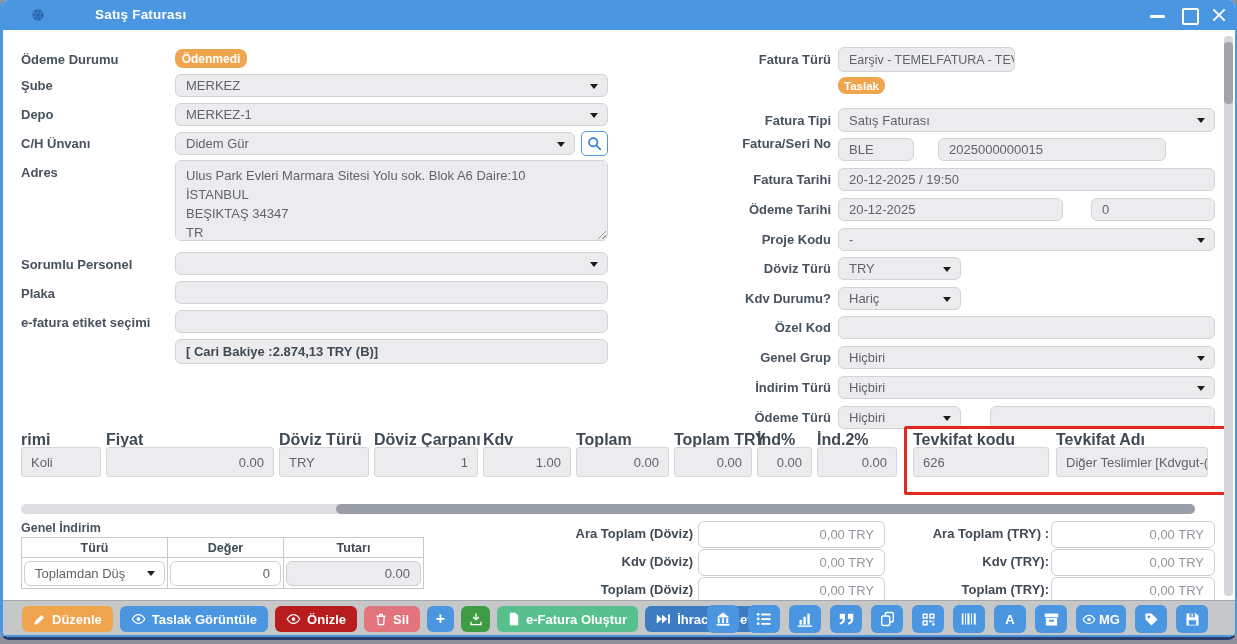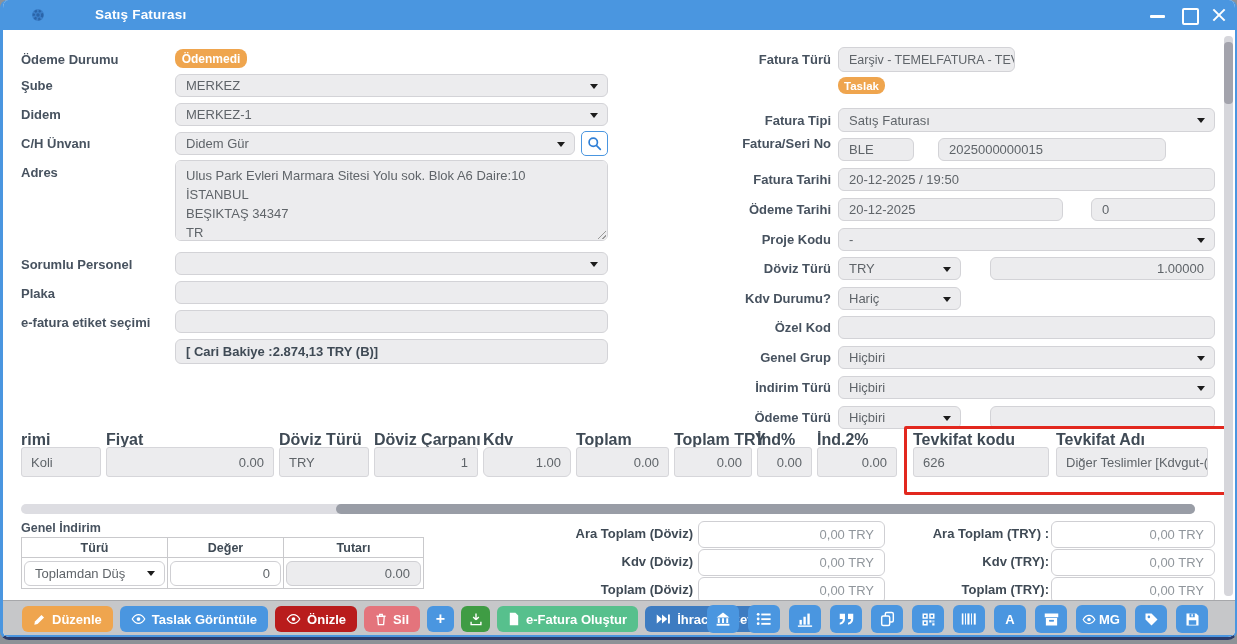--- a/index.html
+++ b/index.html
@@ -86,21 +86,21 @@
 
   <span class="lbl" style="left:18px;top:52px;">Ödeme Durumu</span>
   <span class="badge" style="left:172px;top:49px;width:72px;height:19px;">Ödenmedi</span>
 
   <span class="lbl" style="left:18px;top:78px;">Şube</span>
   <div class="fld" style="left:172px;top:74px;width:433px;">
     <span>MERKEZ</span>
     <span class="caret"></span>
   </div>
 
-  <span class="lbl" style="left:18px;top:107px;">Didem</span>
+  <span class="lbl" style="left:18px;top:107px;">Depo</span>
   <div class="fld" style="left:172px;top:103px;width:433px;">
     <span>MERKEZ-1</span>
     <span class="caret"></span>
   </div>
 
   <span class="lbl" style="left:18px;top:136px;">C/H Ünvanı</span>
   <div class="fld" style="left:172px;top:132px;width:400px;">
     <span>Didem Gür</span>
     <span class="caret"></span>
   </div>
@@ -172,23 +172,20 @@
   <span class="rlbl" style="top:232px;">Proje Kodu</span>
   <div class="fld" style="left:835px;top:228px;width:377px;">
     <span>-</span>
     <span class="caret"></span>
   </div>
 
   <span class="rlbl" style="top:261px;">Döviz Türü</span>
   <div class="fld" style="left:835px;top:257px;width:123px;">
     <span>TRY</span>
     <span class="caret"></span>
-  </div>
-  <div class="fld end" style="left:987px;top:257px;width:225px;">
-    <span>1.00000</span>
   </div>
 
   <span class="rlbl" style="top:291px;">Kdv Durumu?</span>
   <div class="fld" style="left:835px;top:287px;width:123px;">
     <span>Hariç</span>
     <span class="caret"></span>
   </div>
 
   <span class="rlbl" style="top:320px;">Özel Kod</span>
   <div class="fld" style="left:835px;top:316px;width:377px;"></div>
@@ -222,21 +219,21 @@
   <span class="th" style="left:754px;top:431px;">İnd%</span>
   <span class="th" style="left:814px;top:431px;">İnd.2%</span>
   <span class="th" style="left:910px;top:431px;">Tevkifat kodu</span>
   <span class="th" style="left:1053px;top:431px;">Tevkifat Adı</span>
 
   <div>
     <div class="cell" style="left:18px;top:447px;width:80px;">Koli</div>
     <div class="cell end" style="left:103px;top:447px;width:168px;">0.00</div>
     <div class="cell" style="left:276px;top:447px;width:90px;">TRY</div>
     <div class="cell end" style="left:371px;top:447px;width:104px;">1</div>
-    <div class="cell end" style="left:480px;top:447px;width:88px;border-radius:6px;">1.00</div>
+    <div class="cell end" style="left:480px;top:447px;width:88px;">1.00</div>
     <div class="cell end" style="left:573px;top:447px;width:93px;">0.00</div>
     <div class="cell end" style="left:671px;top:447px;width:78px;">0.00</div>
     <div class="cell end" style="left:754px;top:447px;width:55px;">0.00</div>
     <div class="cell end" style="left:814px;top:447px;width:80px;">0.00</div>
     <div class="cell" style="left:910px;top:447px;width:136px;">626</div>
     <div class="cell" style="left:1053px;top:447px;width:152px;">Diğer Teslimler [Kdvgut-(I</div>
   </div>
 
   <div class="redbox" style="left:901px;top:426px;width:320px;height:63px;"></div>
 

